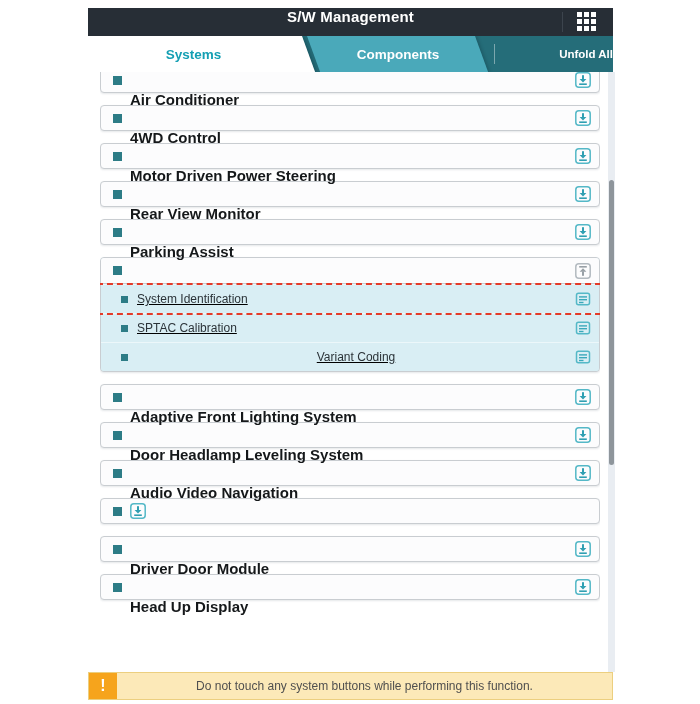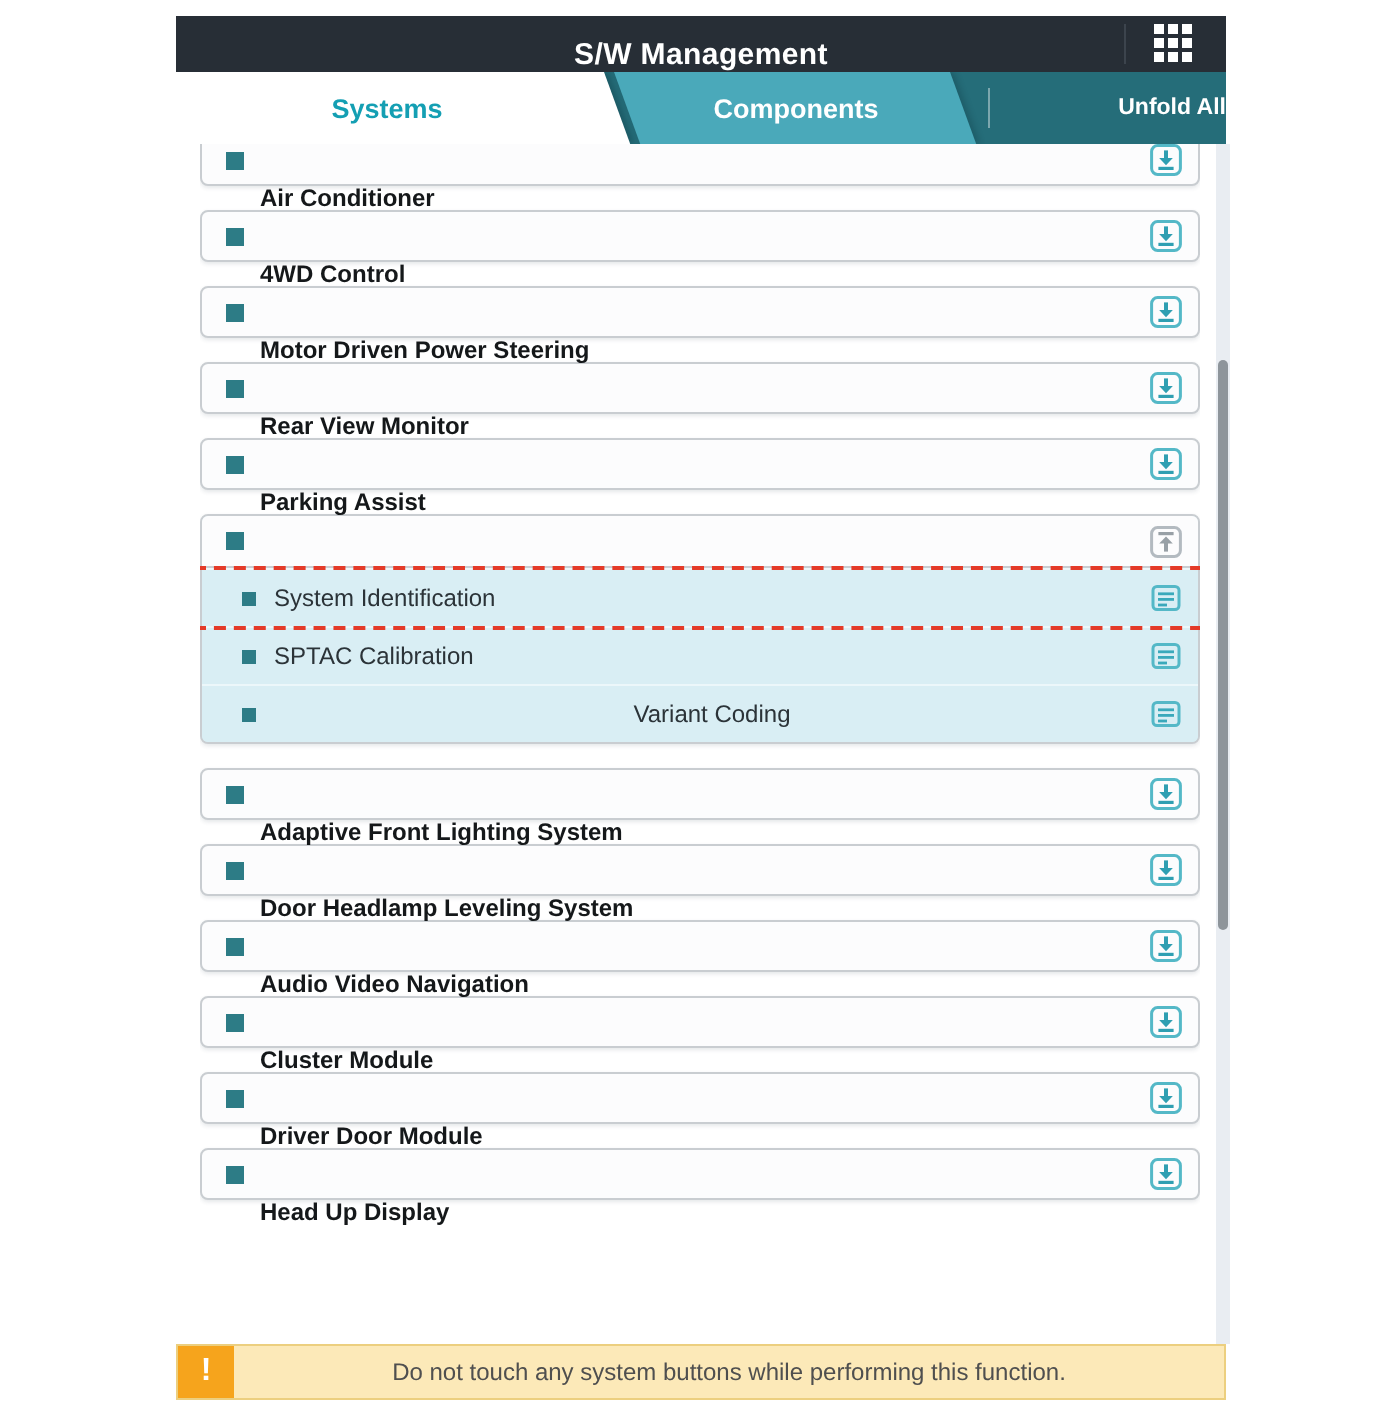--- a/index.html
+++ b/index.html
@@ -1,20 +1,20 @@
 <!DOCTYPE html>
 <html><head>
 <meta charset="utf-8">
 <style>
   html,body{margin:0;padding:0;background:#ffffff;}
   .page{position:relative;width:700px;height:704px;background:#ffffff;overflow:hidden;
         font-family:"Liberation Sans",sans-serif;}
   
   .header{position:absolute;left:88px;top:8px;width:525px;height:28px;background:#272e36;
-          display:flex;align-items:flex-end;justify-content:center;z-index:6;}
+          display:flex;align-items:flex-start;justify-content:center;z-index:6;}
   .header-title{color:#ffffff;font-weight:bold;font-size:15px;letter-spacing:.2px;}
   .header-divider{position:absolute;right:50px;top:4px;bottom:4px;width:1px;background:#3c444d;}
   .grid-icon{position:absolute;right:15px;top:4px;width:21px;height:20px;display:grid;
              grid-template-columns:repeat(3,5px);grid-template-rows:repeat(3,5px);gap:2px;cursor:pointer;}
   .grid-icon span{background:#ffffff;display:block;}
   
   .tabbar{position:absolute;left:88px;top:36px;width:525px;height:36px;background:#256d79;
           overflow:hidden;z-index:5;}
   .tab{position:absolute;top:0;height:36px;transform:skewX(20deg);transform-origin:0 0;
        display:flex;align-items:center;justify-content:center;cursor:pointer;}
@@ -24,28 +24,28 @@
   .unfold{position:absolute;right:0;top:0;width:118px;height:36px;display:flex;align-items:center;
           justify-content:flex-end;color:#ffffff;font-weight:bold;font-size:11.5px;cursor:pointer;}
   .unfold-divider{position:absolute;right:118px;top:8px;height:20px;width:1px;background:rgba(255,255,255,.4);}
   
   .list{position:absolute;left:100px;top:72px;width:500px;height:600px;overflow:hidden;z-index:1;}
   .row{height:26px;box-sizing:border-box;border:1px solid #c9cdd1;border-radius:4px;background:#fcfcfd;
        display:flex;align-items:center;padding:0 8px 0 12px;margin-bottom:12px;
        box-shadow:0 1px 2px rgba(40,60,70,.12);cursor:pointer;}
   .list > .row:first-child{margin-top:-5px;}
   .bullet{width:9px;height:9px;background:#2d7c86;margin-right:8px;flex:none;}
-  .label{font-weight:bold;font-size:12px;color:#15181a;flex:1;white-space:nowrap;margin-top:38px;}
+  .label{font-weight:bold;font-size:15px;color:#15181a;flex:1;white-space:nowrap;margin-top:38px;}
   .row-icon{flex:none;width:16px;height:16px;cursor:pointer;}
   .row-icon svg{display:block;}
   .group{border:1px solid #c9cdd1;border-radius:4px;margin-bottom:12px;background:#d9eef4;
          box-shadow:0 1px 2px rgba(40,60,70,.12);}
   .group .row{border:none;border-bottom:1px solid #c9cdd1;border-radius:3px 3px 0 0;margin:0;box-shadow:none;gap:44px;}
   .subrow{height:29px;box-sizing:border-box;display:flex;align-items:center;position:relative;
-          padding:0 8px 0 20px;background:#d9eef4;border-top:1px solid #ecf7fa;cursor:pointer;}
+          padding:0 8px 0 20px;background:#d9eef4;border-top:1px solid #ecf7fa;cursor:pointer;text-decoration:underline;}
   .subrow:first-of-type{border-top:none;}
   .subrow:last-child{border-radius:0 0 3px 3px;text-align:center;}
   .sub-bullet{width:7px;height:7px;background:#2d7c86;margin-right:9px;flex:none;}
   .sub-label{font-size:12px;color:#2b3338;flex:1;white-space:nowrap;}
   .sel-box{position:absolute;left:-4px;right:-12px;top:-2px;bottom:-2px;border:2px dashed #e43a28;
            pointer-events:none;z-index:3;}
   
   .scroll-track{position:absolute;left:608px;top:72px;width:7px;height:600px;background:#e9edf2;z-index:0;}
   .scroll-thumb{position:absolute;left:609px;top:180px;width:5px;height:285px;background:#8e959b;
                 border-radius:3px;z-index:2;cursor:pointer;}
@@ -234,21 +234,20 @@
           <svg width="16" height="16" viewBox="0 0 16 16">
             <rect x="0.8" y="0.8" width="14.4" height="14.4" rx="3" fill="none" stroke="#54b8c7" stroke-width="1.5"></rect>
             <rect x="7" y="3.2" width="2" height="4.2" fill="#2f9fb2"></rect>
             <polygon points="4.6,7 11.4,7 8,10.6" fill="#2f9fb2"></polygon>
             <rect x="4.2" y="11.4" width="7.6" height="1.6" fill="#2f9fb2"></rect>
           </svg>
         </span>
       </div>
       <div class="row">
         <span class="bullet"></span>
-        <span class="label">Cluster Module</span>
         <span class="row-icon">
           <svg width="16" height="16" viewBox="0 0 16 16">
             <rect x="0.8" y="0.8" width="14.4" height="14.4" rx="3" fill="none" stroke="#54b8c7" stroke-width="1.5"></rect>
             <rect x="7" y="3.2" width="2" height="4.2" fill="#2f9fb2"></rect>
             <polygon points="4.6,7 11.4,7 8,10.6" fill="#2f9fb2"></polygon>
             <rect x="4.2" y="11.4" width="7.6" height="1.6" fill="#2f9fb2"></rect>
           </svg>
         </span>
       </div>
       <div class="row">

